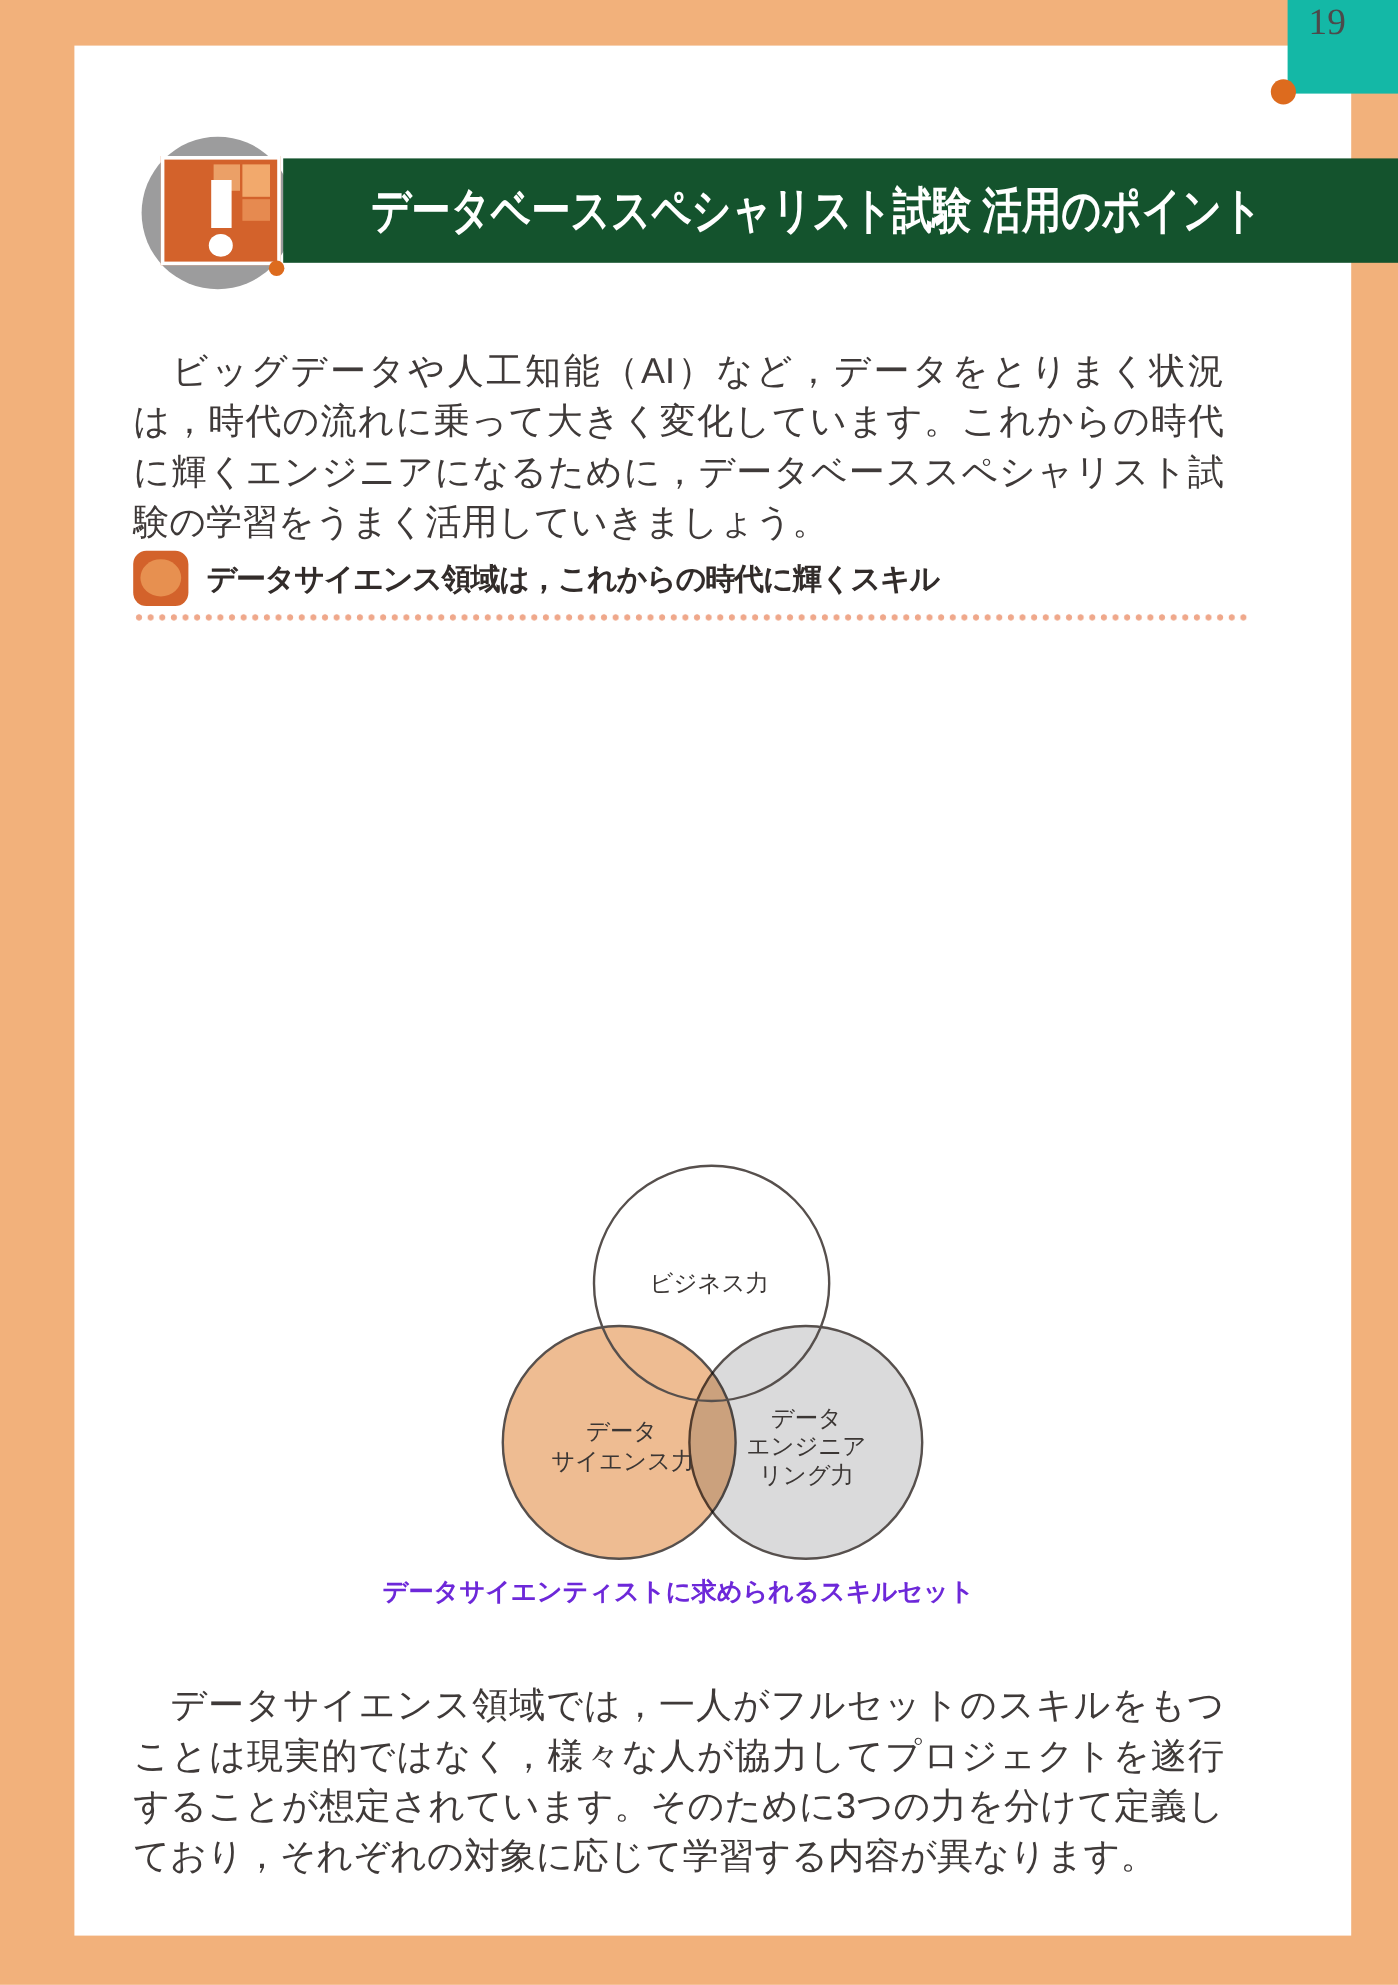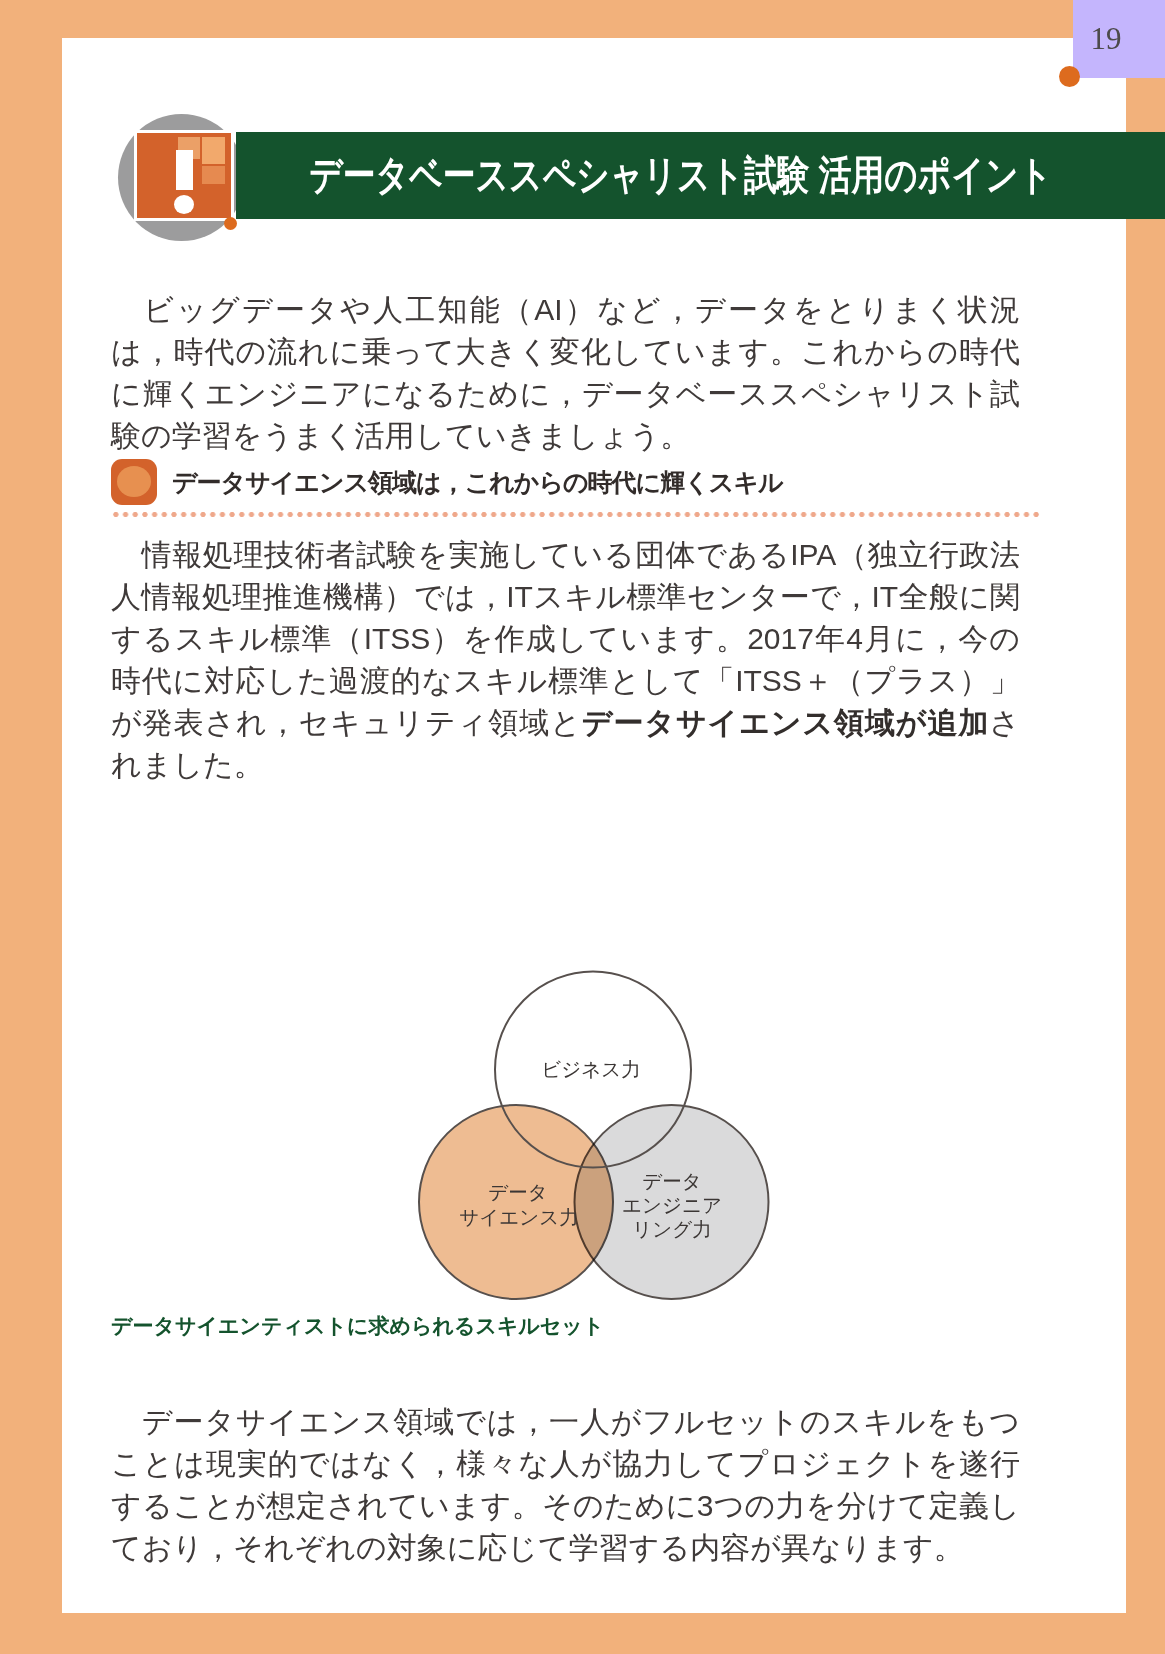--- a/index.html
+++ b/index.html
@@ -6,22 +6,22 @@
   body{
     width:1165px;height:1654px;position:relative;overflow:hidden;
     background:#f2b17b;
     font-family:"Liberation Sans","DejaVu Sans",sans-serif;
     -webkit-font-smoothing:antialiased;
   }
   .abs{position:absolute;}
   
   .panel{left:62px;top:38px;width:1064px;height:1575px;background:#ffffff;}
   
-  .pagenum-block{left:1073px;top:0;width:92px;height:78px;background:#c4b5fd;
-    display:flex;align-items:center;justify-content:center;padding-right:26px;box-sizing:border-box;}
+  .pagenum-block{left:1073px;top:0;width:92px;height:78px;background:#14b8a6;
+    display:flex;align-items:flex-start;justify-content:center;padding-right:26px;box-sizing:border-box;}
   .pagenum{font-family:"Liberation Serif","DejaVu Serif",serif;font-size:31px;color:#4c4a4b;}
   .corner-dot{left:1059px;top:66px;width:21px;height:21px;border-radius:50%;background:#dd6b1e;}
   
   .icon-circle{left:118px;top:114px;width:127px;height:127px;border-radius:50%;background:#9c9c9d;}
   .banner{left:236px;top:132px;width:896px;height:87px;background:#14532d;display:flex;align-items:center;padding-left:46px;}
   .banner-title{color:#ffffff;font-weight:700;font-size:41px;letter-spacing:0px;
     transform:scaleX(0.80);transform-origin:0 50%;padding-left:34px;white-space:nowrap;}
   .icon-square{left:134px;top:130px;width:94px;height:85px;background:#d3622b;border:3px solid #ffffff;}
   .excl-bar{left:39px;top:17px;width:17px;height:40px;background:#ffffff;}
   .excl-dot{left:37px;top:62px;width:20px;height:19px;border-radius:50%;background:#ffffff;}
@@ -41,22 +41,22 @@
   .bullet{width:46px;height:46px;border-radius:11px;background:#d3622b;position:relative;flex:0 0 auto;}
   .bullet-inner{position:absolute;left:6px;top:7px;width:34px;height:31px;border-radius:50%;background:#e79050;}
   .section-title{margin-left:15px;font-size:25px;font-weight:700;color:#322c2a;letter-spacing:-1px;white-space:nowrap;}
   .dotted-rule{left:111px;top:510px;width:930px;height:9px;
     background-image:radial-gradient(circle,#efa88b 2.3px,rgba(0,0,0,0) 2.9px);
     background-size:9.7px 9px;background-repeat:repeat-x;background-position:0 50%;}
   
   .venn-wrap{left:400px;top:948px;width:380px;height:360px;}
   .venn-label{font-size:19.5px;fill:#3b3634;text-anchor:middle;
     font-family:"Liberation Sans","DejaVu Sans",sans-serif;}
-  .caption{left:111px;top:1312px;width:909px;
-    font-size:21px;font-weight:700;color:#14532d;letter-spacing:0px;}
+  .caption{left:111px;top:1312px;width:909px;text-align:center;
+    font-size:21px;font-weight:700;color:#6d28d9;letter-spacing:0px;}
 </style>
 </head>
 <body>
 
 <div class="abs panel"></div>
 
 <div class="abs pagenum-block">
   <span class="pagenum">19</span>
 </div>
 <div class="abs corner-dot"></div>
@@ -80,21 +80,20 @@
 
 <div class="abs section-head">
   <div class="bullet">
     <div class="bullet-inner"></div>
   </div>
   <span class="section-title">データサイエンス領域は，これからの時代に輝くスキル</span>
 </div>
 <div class="abs dotted-rule"></div>
 
 <div class="abs main-block body-text">
-  <p><span>　情報処理技術者試験を実施している団体であるIPA（独立行政法人情報処理推進機構）では，ITスキル標準センターで，IT全般に関するスキル標準（ITSS）を作成しています。2017年4月に，今の時代に対応した過渡的なスキル標準として「ITSS＋（プラス）」が発表され，セキュリティ領域と</span><span class="bold-inline">データサイエンス領域が追加</span><span>されました。</span></p>
 </div>
 
 <div class="abs venn-wrap">
   <svg width="380" height="360" viewBox="0 0 380 360">
     <circle cx="271.5" cy="254" r="97" fill="#dadadb" stroke="#57504d" stroke-width="2"></circle>
     <circle cx="116" cy="254" r="97" fill="#eebc92" stroke="#57504d" stroke-width="2" style="mix-blend-mode:multiply"></circle>
     <circle cx="193" cy="121.5" r="98" fill="none" stroke="#57504d" stroke-width="2"></circle>
     <text x="191" y="128" class="venn-label">ビジネス力</text>
     <text x="118" y="251" class="venn-label">データ</text>
     <text x="119" y="276" class="venn-label">サイエンス力</text>

